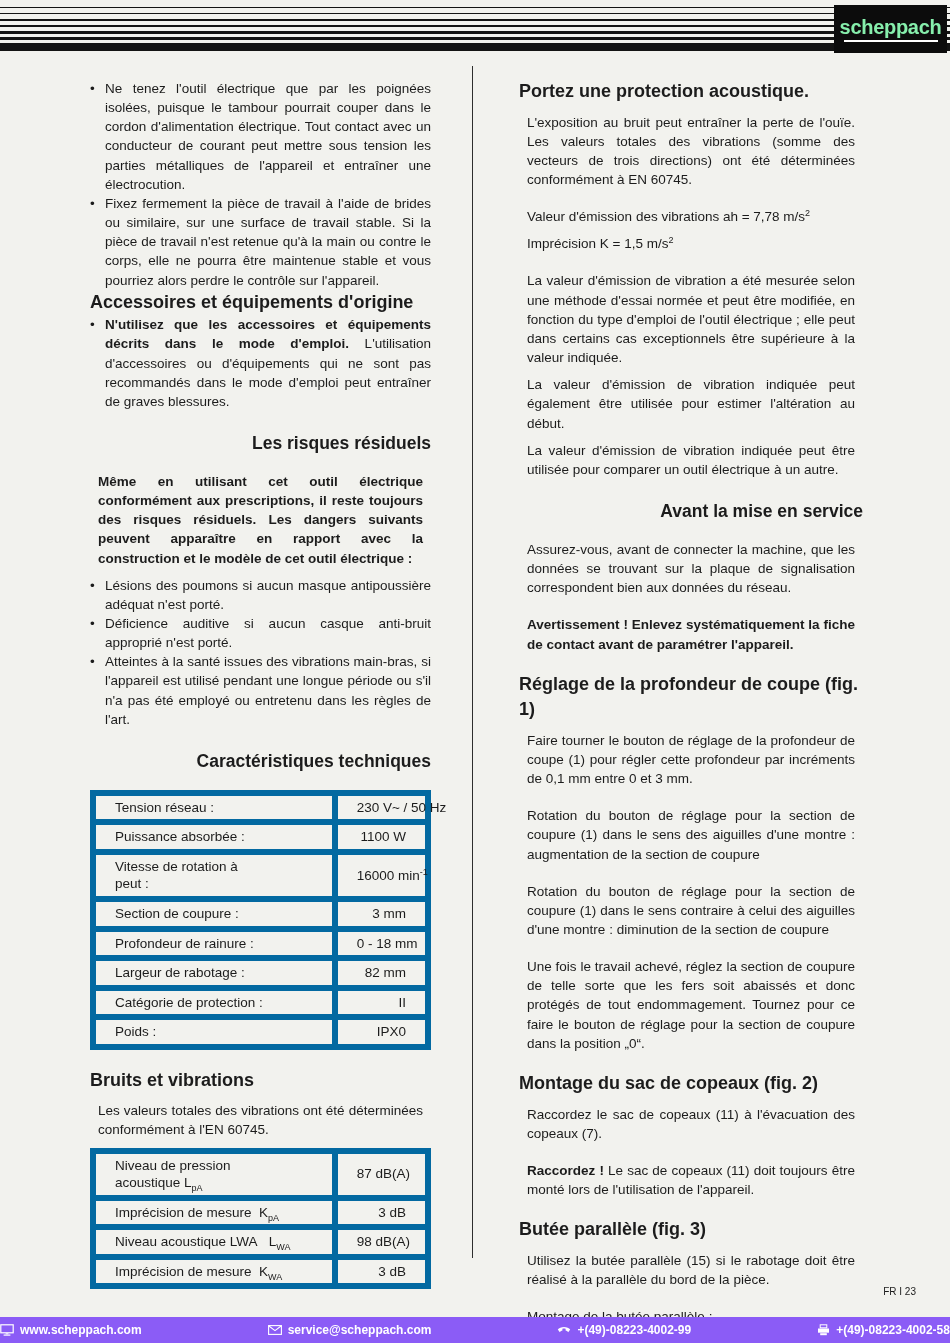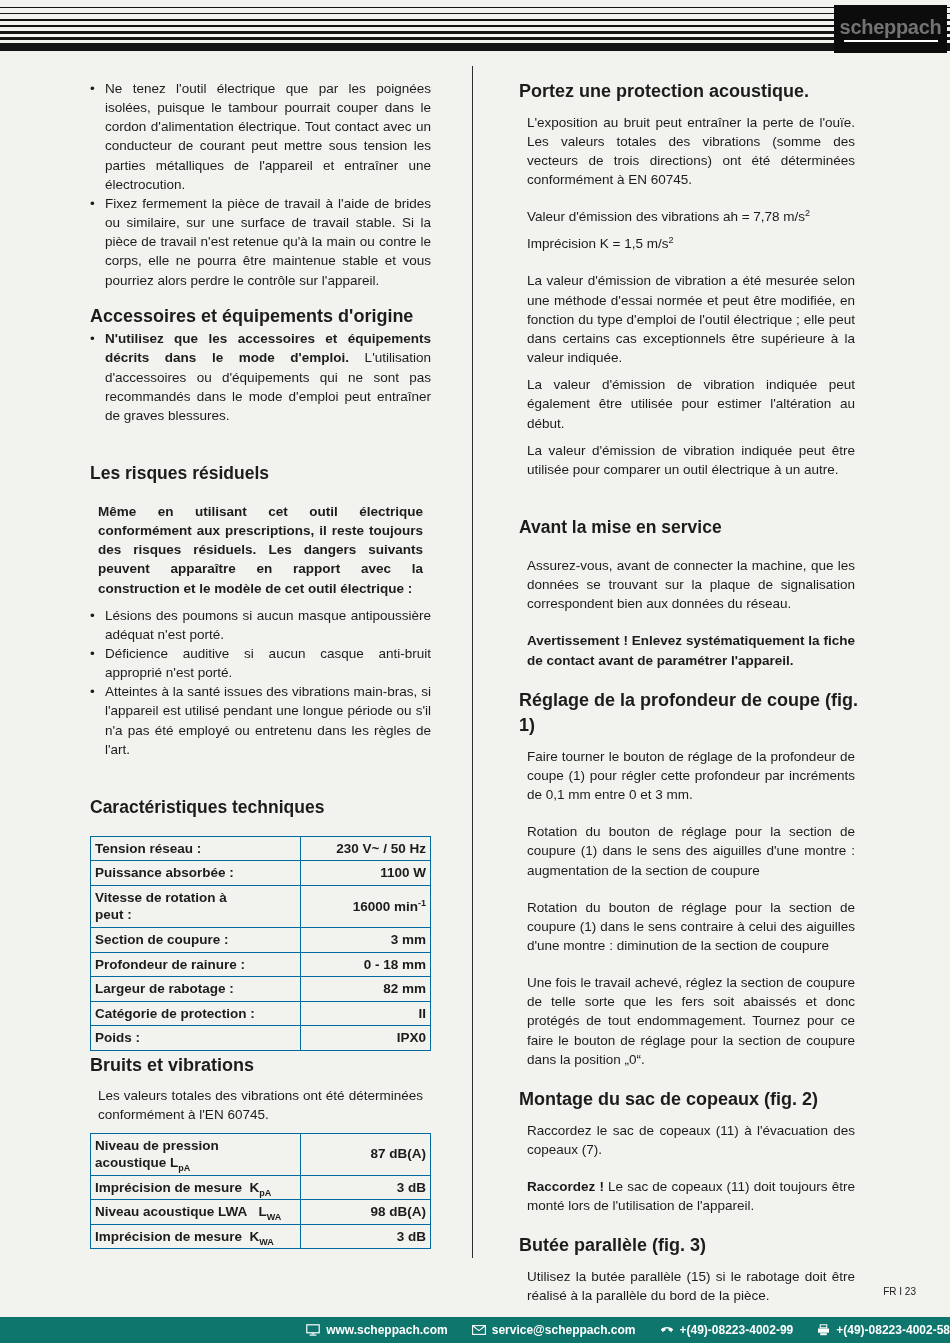--- a/index.html
+++ b/index.html
@@ -9,52 +9,52 @@
   
   .stripes{position:absolute;left:0;top:7px;width:950px;height:44px;background:linear-gradient(to bottom,
     #141414 0,#141414 1px,transparent 1px,transparent 6px,
     #141414 6px,#141414 7.5px,transparent 7.5px,transparent 12px,
     #141414 12px,#141414 14px,transparent 14px,transparent 18px,
     #141414 18px,#141414 20.5px,transparent 20.5px,transparent 24px,
     #141414 24px,#141414 27px,transparent 27px,transparent 30px,
     #141414 30px,#141414 33.5px,transparent 33.5px,transparent 36px,
     #141414 36px,#141414 44px)}
   .logo{position:absolute;right:3px;top:5px;width:113px;height:48px;background:#0c0c0c;display:flex;flex-direction:column;align-items:center;justify-content:center;gap:3px}
-  .logo-text{color:#737373;font-weight:bold;font-size:20px;line-height:1;letter-spacing:-.3px}
+  .logo-text{color:#86efac;font-weight:bold;font-size:20px;line-height:1;letter-spacing:-.3px}
   .logo-rule{width:94px;height:2px;background:#fff}
 
   .divider{position:absolute;left:472px;top:66px;width:1px;height:1192px;background:#2e2e2e}
 
   
   .col{position:absolute;top:79px;font-size:13.5px;line-height:1.42}
   .col-left{left:90px;width:341px}
   .col-right{left:519px;width:344px}
   p{margin:8px;text-align:justify}
   .sp{margin-bottom:18px}
   b{font-weight:bold}
   .bold-p{font-weight:bold}
   .runin{font-size:18px;font-weight:bold;margin:0;text-align:left}
-  .mt14{margin-top:14px}
-  .mt18{margin-top:2px}
-  .h2{font-size:17.5px;font-weight:bold;margin:36px 0 16px;text-align:left}
+  .mt14{margin-top:0}
+  .mt18{margin-top:18px}
+  .h2{font-size:17.5px;font-weight:bold;margin:20px 0 16px;text-align:right}
 
   .bullet{display:flex}
   .bullet .marker{flex:0 0 15px}
   .bullet .btext{flex:1;display:block;text-align:justify}
 
   table.spec{border-collapse:collapse;table-layout:fixed;width:100%;margin-top:2px}
-  table.spec td{border:1px solid #0369a1;font-weight:bold;padding:3px 4px;vertical-align:middle;font-size:13.5px;line-height:1.3}
+  table.spec td{border:6px solid #0369a1;font-weight:normal;padding:3px 19px;vertical-align:middle;font-size:13.5px;line-height:1.3}
   td.lbl{width:59%;white-space:nowrap;overflow:hidden}
   td.val{text-align:right;white-space:nowrap}
   sup{font-size:9px;vertical-align:super;line-height:0}
   sub{font-size:9px;vertical-align:sub;line-height:0}
 
   .page-number{position:absolute;right:34px;top:1286px;font-size:10px}
 
-  .contact-bar{position:absolute;left:0;bottom:0;width:950px;height:26px;background:#0f766e;color:#fff;display:flex;align-items:center;justify-content:flex-end;gap:24px;font-size:12px;font-weight:bold}
+  .contact-bar{position:absolute;left:0;bottom:0;width:950px;height:26px;background:#8b5cf6;color:#fff;display:flex;align-items:center;justify-content:space-between;gap:24px;font-size:12px;font-weight:bold}
   .bar-item{display:flex;align-items:center;gap:6px}
   .bar-item svg{display:block}
 </style>
 </head>
 <body>
 
 <div class="page">
 
   <div class="stripes"></div>
   <div class="logo">

